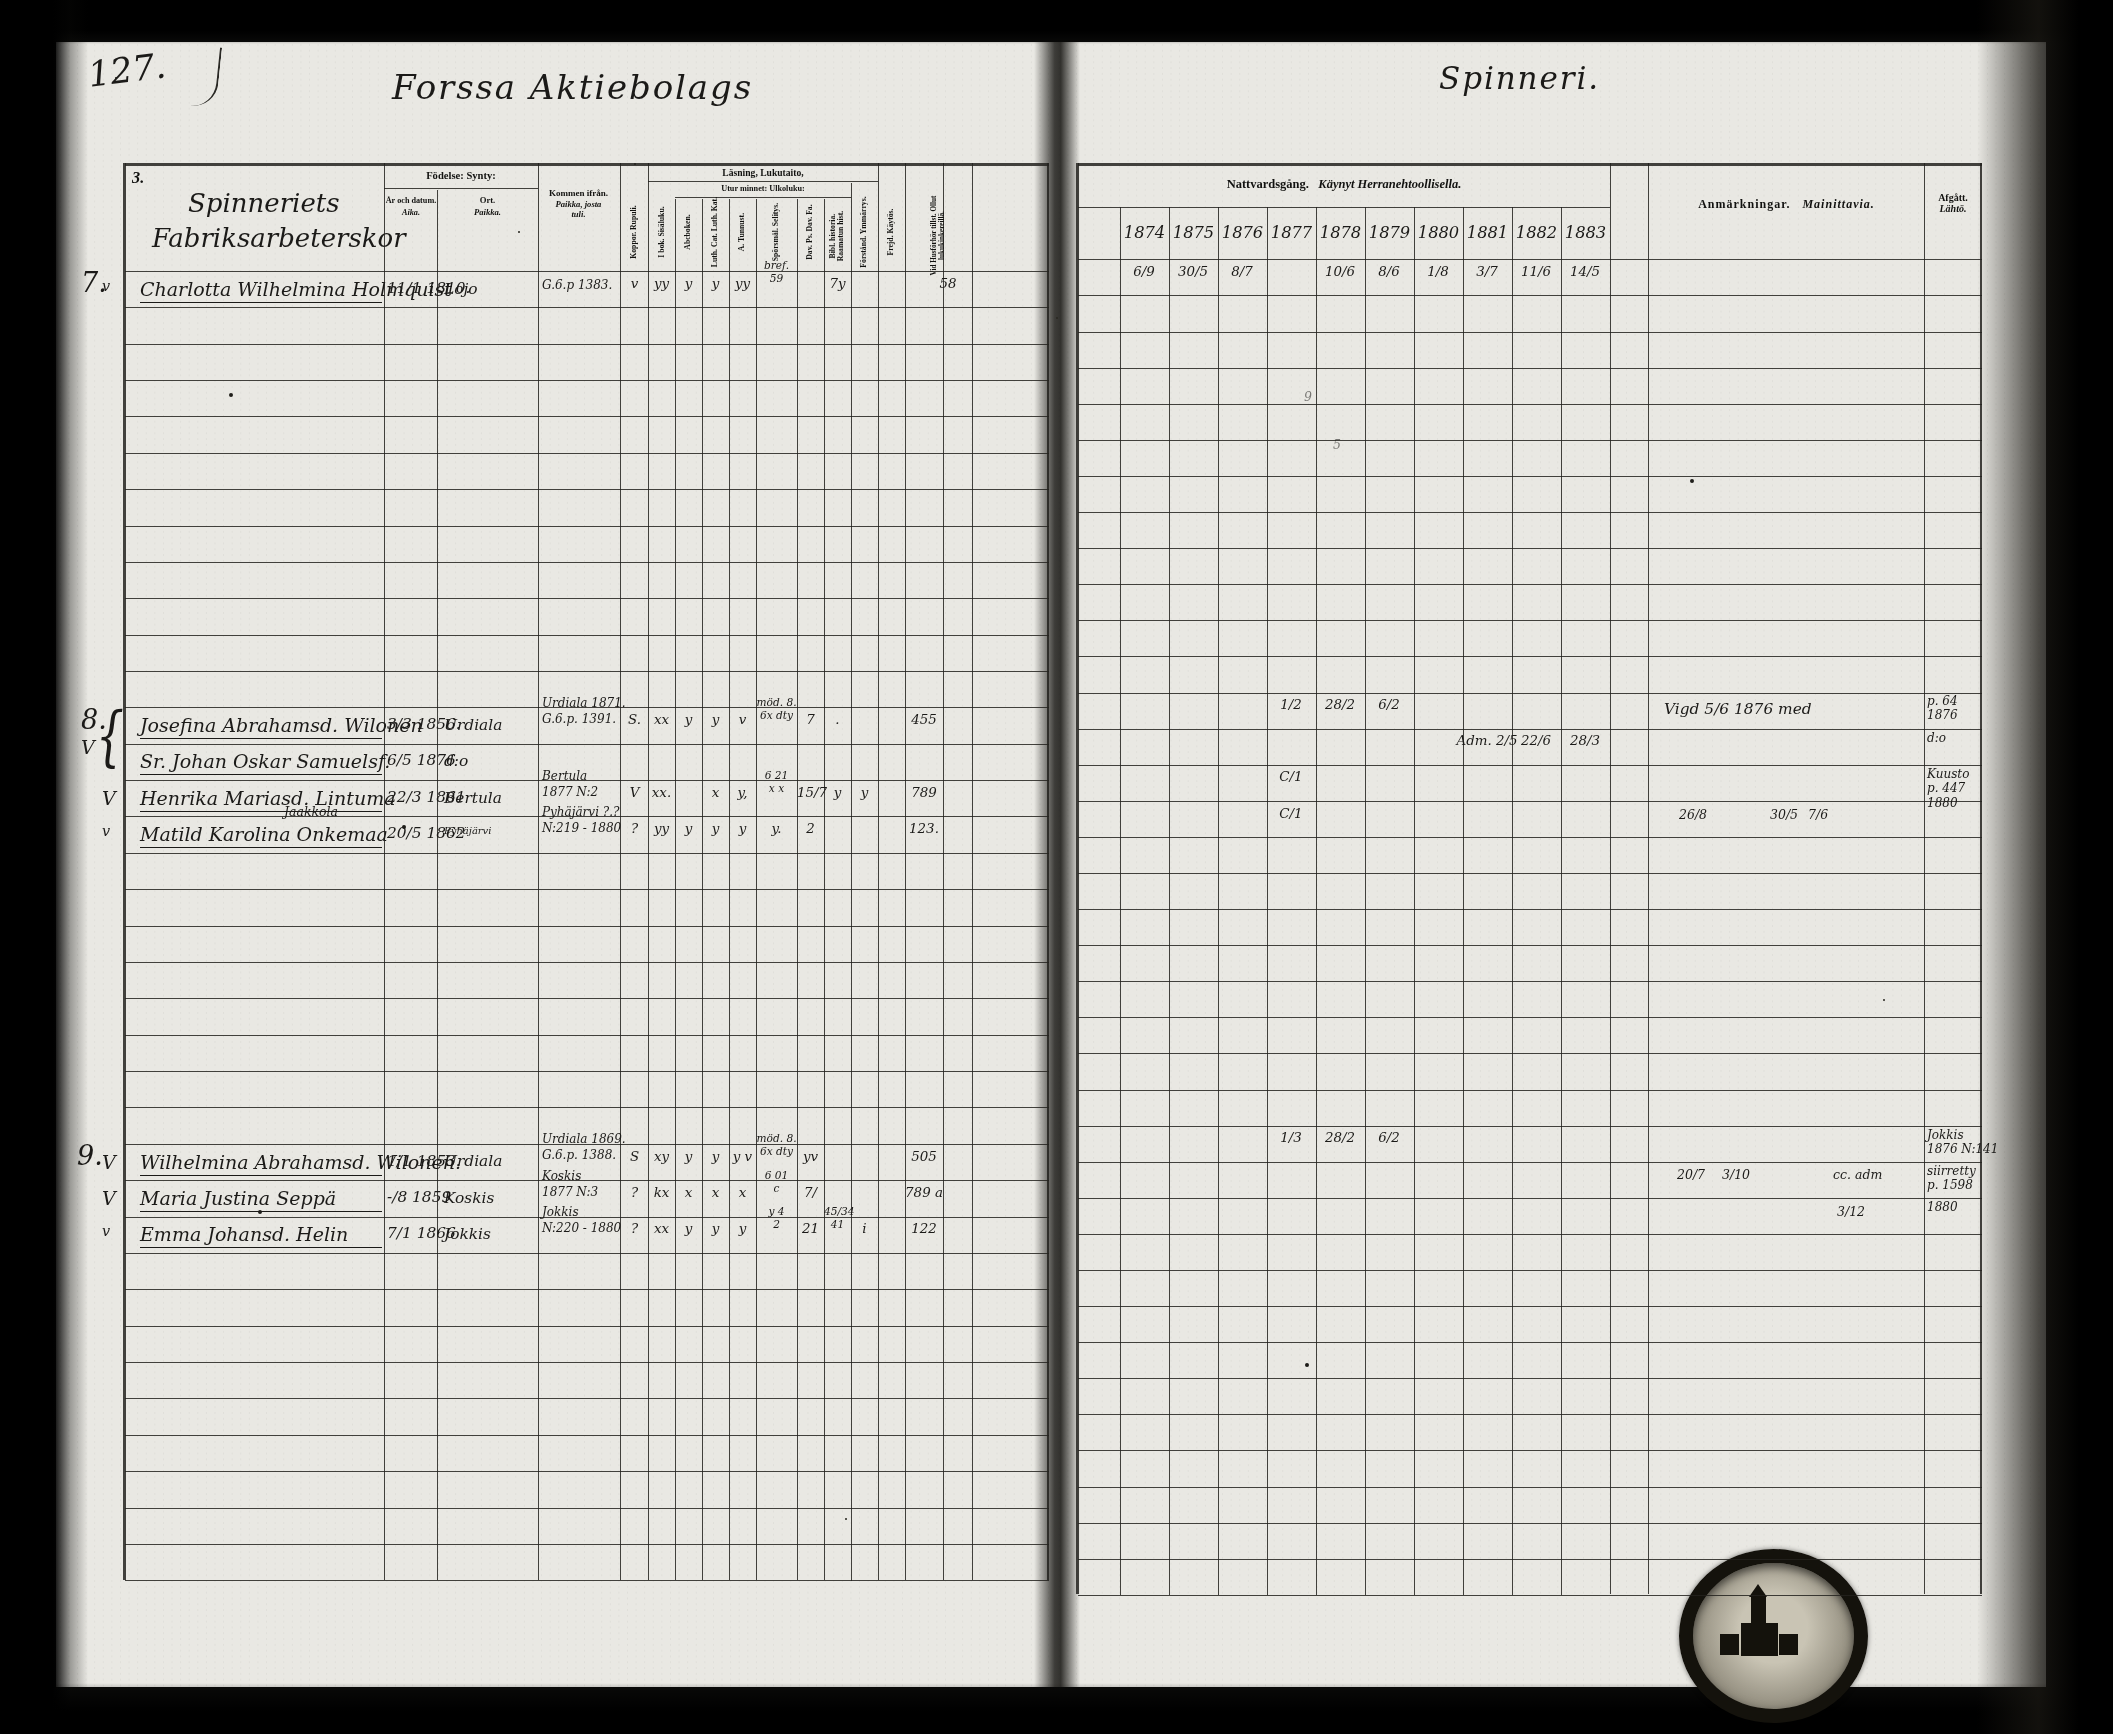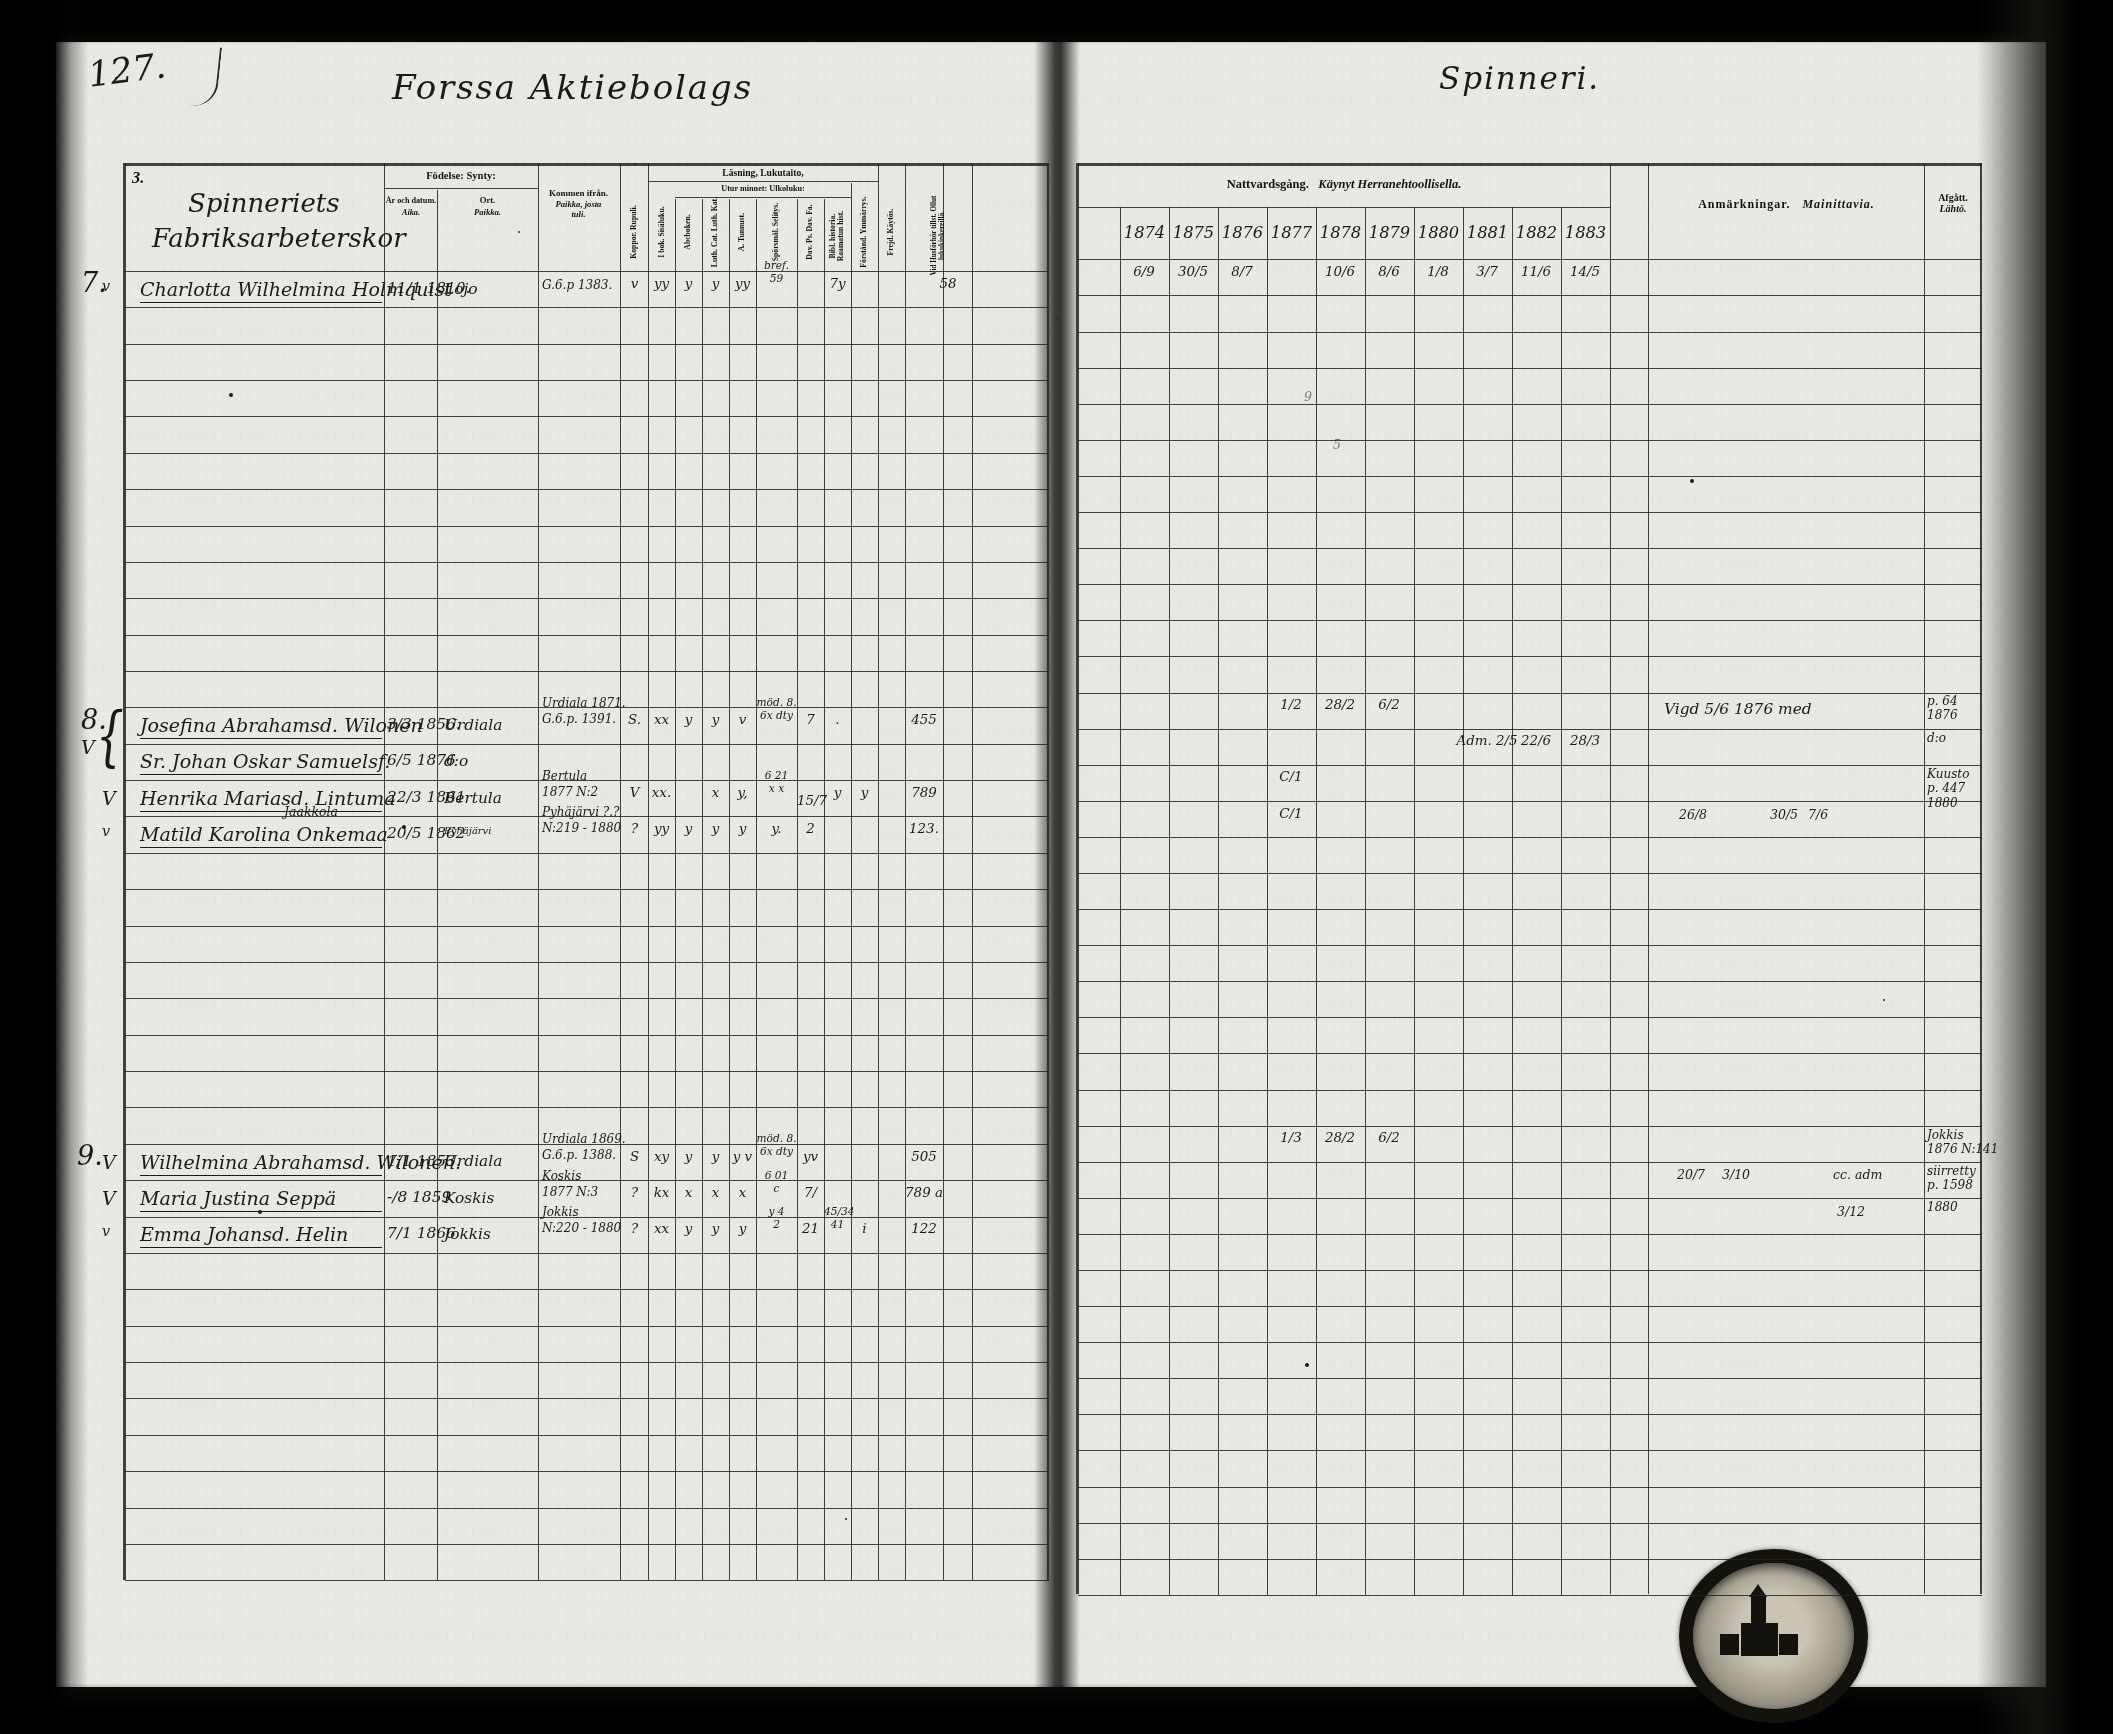--- a/index.html
+++ b/index.html
@@ -283,21 +283,21 @@
     <div class="hand" style="left: 387px; top: 788px; font-size: 15.4px;">22/3 1861</div>
     <div class="hand" style="left: 444px; top: 789px; font-size: 15.4px;">Bertula</div>
     <div class="hand" style="left: 542px; top: 768px; font-size: 12px; line-height: 16.3px;">Bertula
 1877 N:2</div>
     <div class="hand ctr" style="left: 620px; top: 787px; width: 29px; font-size: 13.4px; line-height: 12.5px;">V</div>
     <div class="hand ctr" style="left: 648px; top: 787px; width: 27px; font-size: 13.4px; line-height: 12.5px;">xx.</div>
     <div class="hand ctr" style="left: 702px; top: 787px; width: 27px; font-size: 13.4px; line-height: 12.5px;">x</div>
     <div class="hand ctr" style="left: 729px; top: 787px; width: 27px; font-size: 13.4px; line-height: 12.5px;">y,</div>
     <div class="hand ctr" style="left: 756px; top: 769px; width: 41px; font-size: 10.6px; line-height: 12.5px;">6 21
 x x</div>
-    <div class="hand ctr" style="left: 797px; top: 787px; width: 27px; font-size: 13.4px; line-height: 12.5px; margin-top: 8px;">15/7</div>
+    <div class="hand ctr" style="left: 797px; top: 787px; width: 27px; font-size: 13.4px; line-height: 12.5px;">15/7</div>
     <div class="hand ctr" style="left: 824px; top: 787px; width: 27px; font-size: 13.4px; line-height: 12.5px;">y</div>
     <div class="hand ctr" style="left: 851px; top: 787px; width: 27px; font-size: 13.4px; line-height: 12.5px;">y</div>
     <div class="hand ctr" style="left: 905px; top: 787px; width: 38px; font-size: 13.4px; line-height: 12.5px;">789</div>
     <div class="hand ctr" style="left: 1259px; top: 769px; width: 64px; font-size: 13.4px;">C/1</div>
     <div class="hand" style="left: 1927px; top: 767px; width: 54px; font-size: 12px; line-height: 14.4px;">Kuusto
 p. 447
 1880</div>
     <div class="hand" style="left: 102px; top: 823px; font-size: 14.4px;">v</div>
     <div class="hand" style="left: 140px; top: 823px; width: 242px; font-size: 19px; border-bottom: 1.4px solid rgb(27, 26, 24); padding-bottom: 1.9px;">Matild Karolina Onkemaa</div>
     <div class="hand" style="left: 284px; top: 804px; font-size: 12.5px;">Jaakkola</div>

